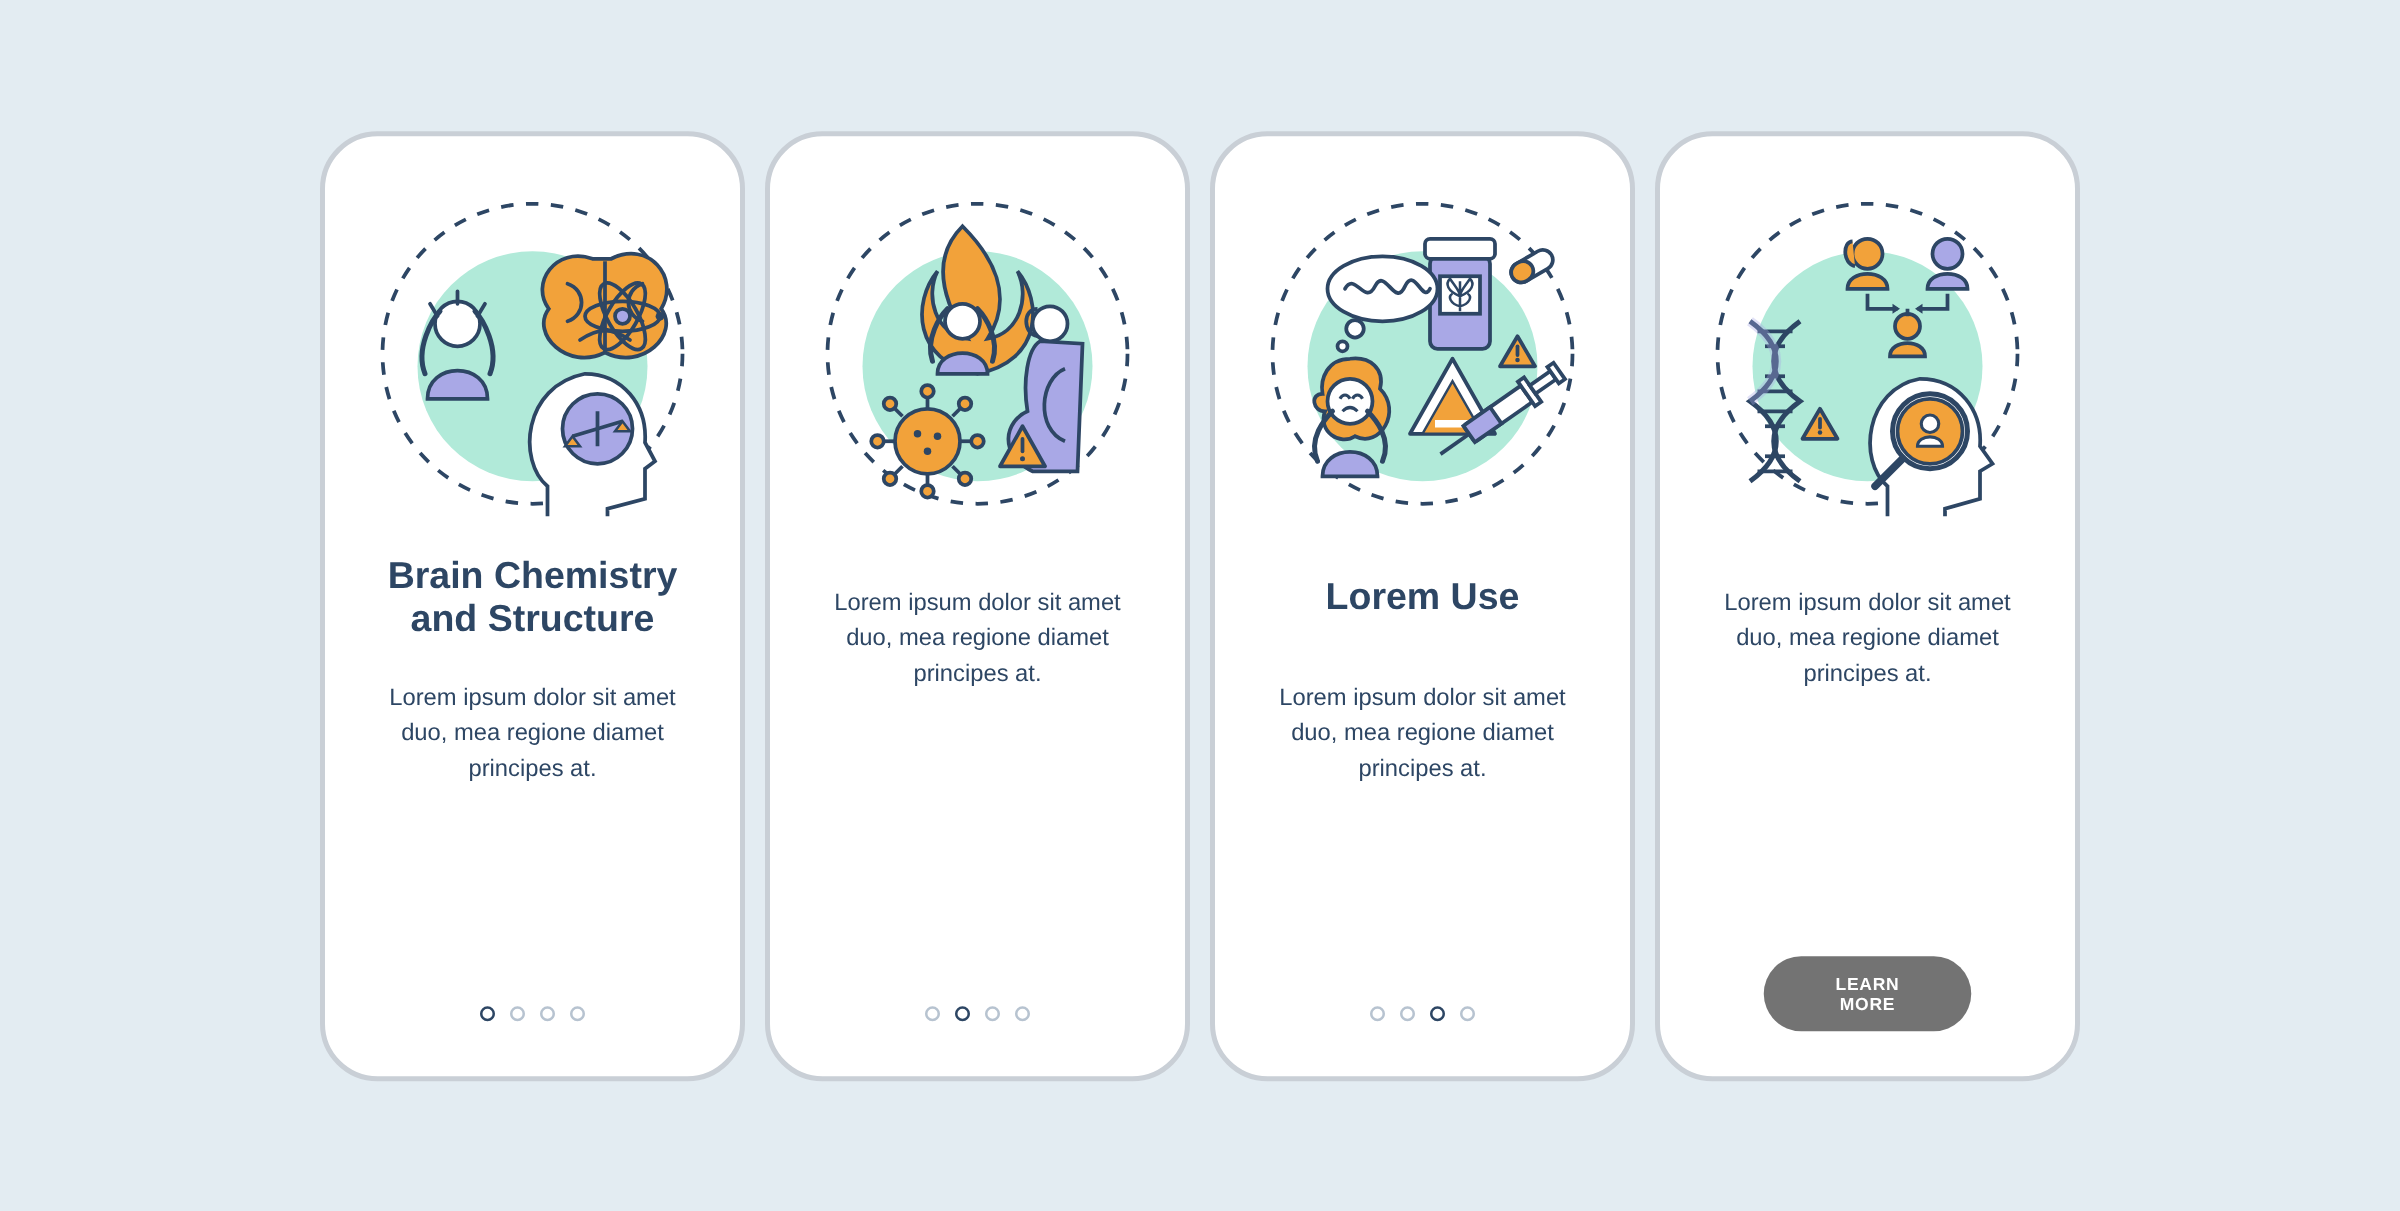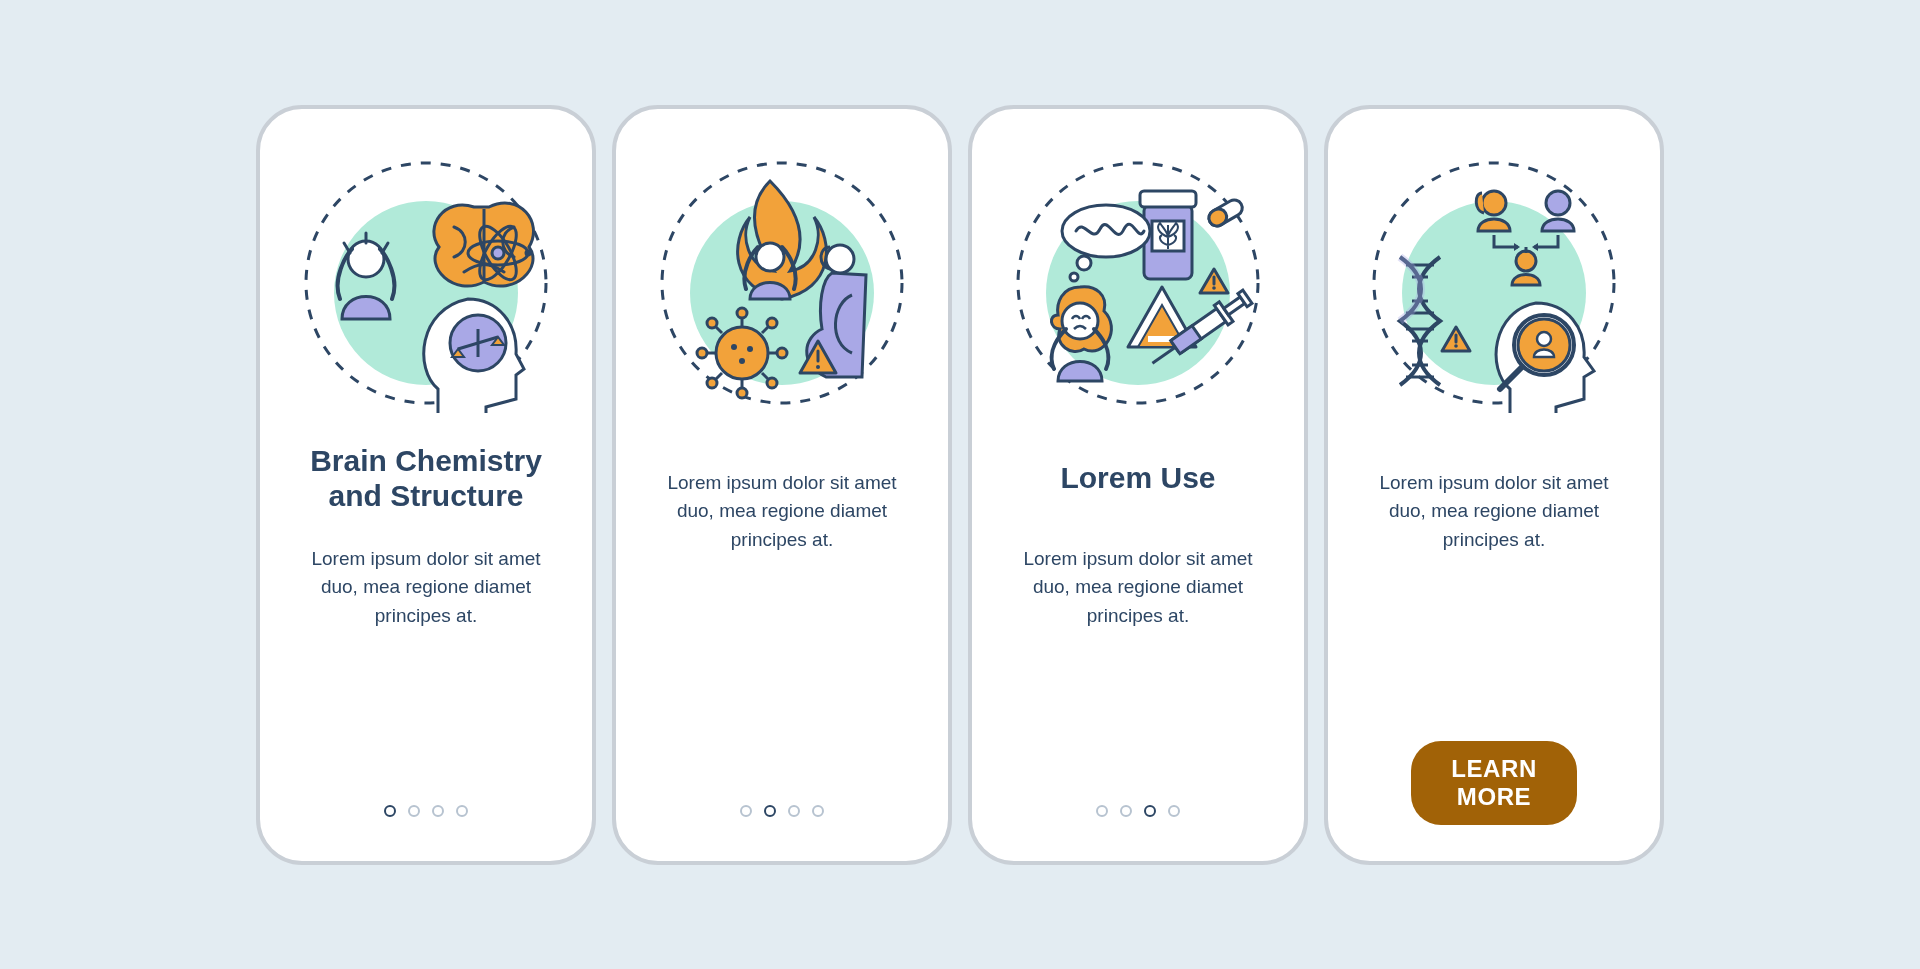--- a/index.html
+++ b/index.html
@@ -76,24 +76,24 @@
     border: 2.5px solid #2d4664;
   }
   .dot.inactive {
     border-color: #b7c3d0;
   }
   .cta {
     position: absolute;
     bottom: 36px;
     left: 50%;
     transform: translateX(-50%);
-    background: #a16207;
+    background: #737373;
     color: #ffffff;
     font-weight: 700;
-    font-size: 24px;
+    font-size: 14px;
     letter-spacing: 0.6px;
     padding: 14px 36px;
     border: none;
     border-radius: 30px;
     cursor: pointer;
   }
 </style>
 </head>
 <body>
 

